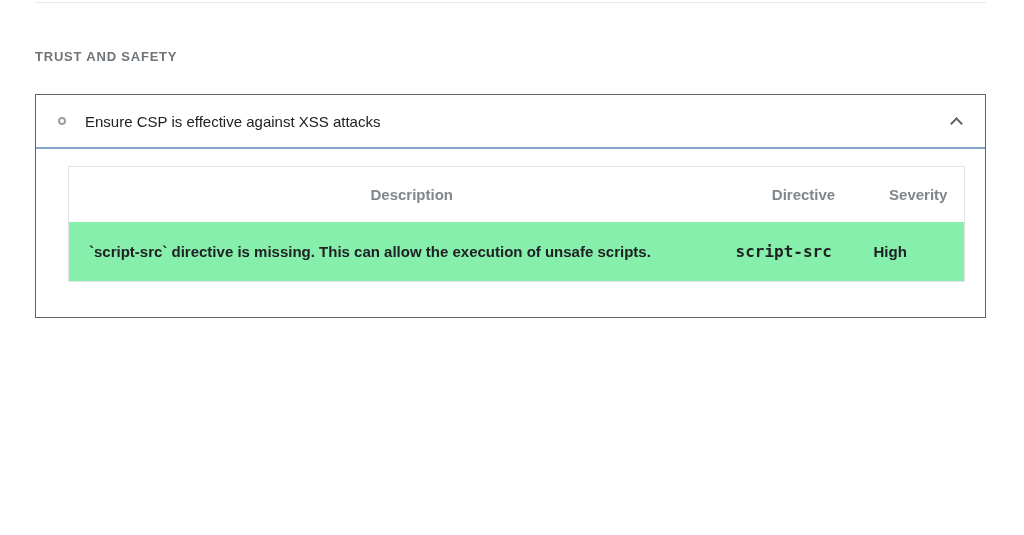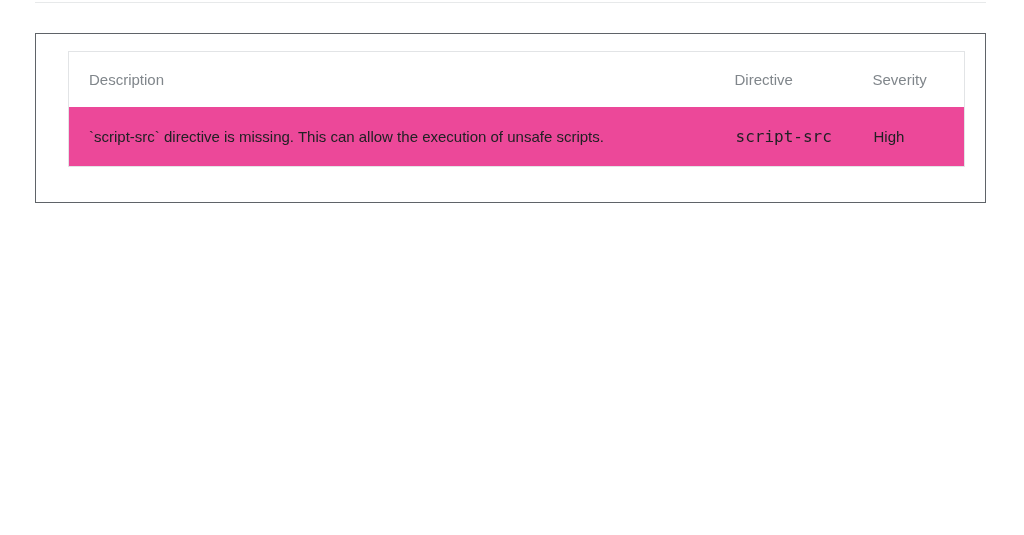--- a/index.html
+++ b/index.html
@@ -73,53 +73,59 @@
     cursor: pointer;
   }
 
   table.findings {
     width: 100%;
     border-collapse: collapse;
     border: 1px solid #e2e4e6;
     font-size: 15px;
   }
   table.findings th {
-    font-weight: 400;
+    font-weight: 700;
     color: #80868b;
-    text-align: left;
+    text-align: center;
     padding: 19px 0 19px 20px;
     background: #ffffff;
   }
   table.findings th.col-directive { width: 138px; padding-left: 0; }
   table.findings th.col-severity  { width: 92px;  padding-left: 0; }
   table.findings td { vertical-align: middle; }
   td.cell-desc {
     padding: 16px 24px 16px 20px;
     line-height: 27px;
     color: #202124;
   }
   td.cell-directive {
     font-family: "DejaVu Sans Mono", monospace;
     font-size: 16px;
     color: #202124;
     padding-right: 10px;
   }
   td.cell-severity { color: #202124; margin-top: 8px; }
-  tr.striped { background: #ec4899; }
+  tr.striped { background: #86efac; font-weight: bold; }
 </style>
 </head>
 <body>
 
 <div class="page">
 
   <div class="top-divider"></div>
 
+  <div class="section-title">TRUST AND SAFETY</div>
 
   <div class="audit-card">
 
+    <div class="audit-header">
+      <span class="status-circle"></span>
+      <span class="audit-title">Ensure CSP is effective against XSS attacks</span>
+      <span class="chevron"></span>
+    </div>
 
     <div class="audit-body">
 
 
       <table class="findings">
         <thead>
           <tr>
             <th class="col-desc">Description</th>
             <th class="col-directive">Directive</th>
             <th class="col-severity">Severity</th>

